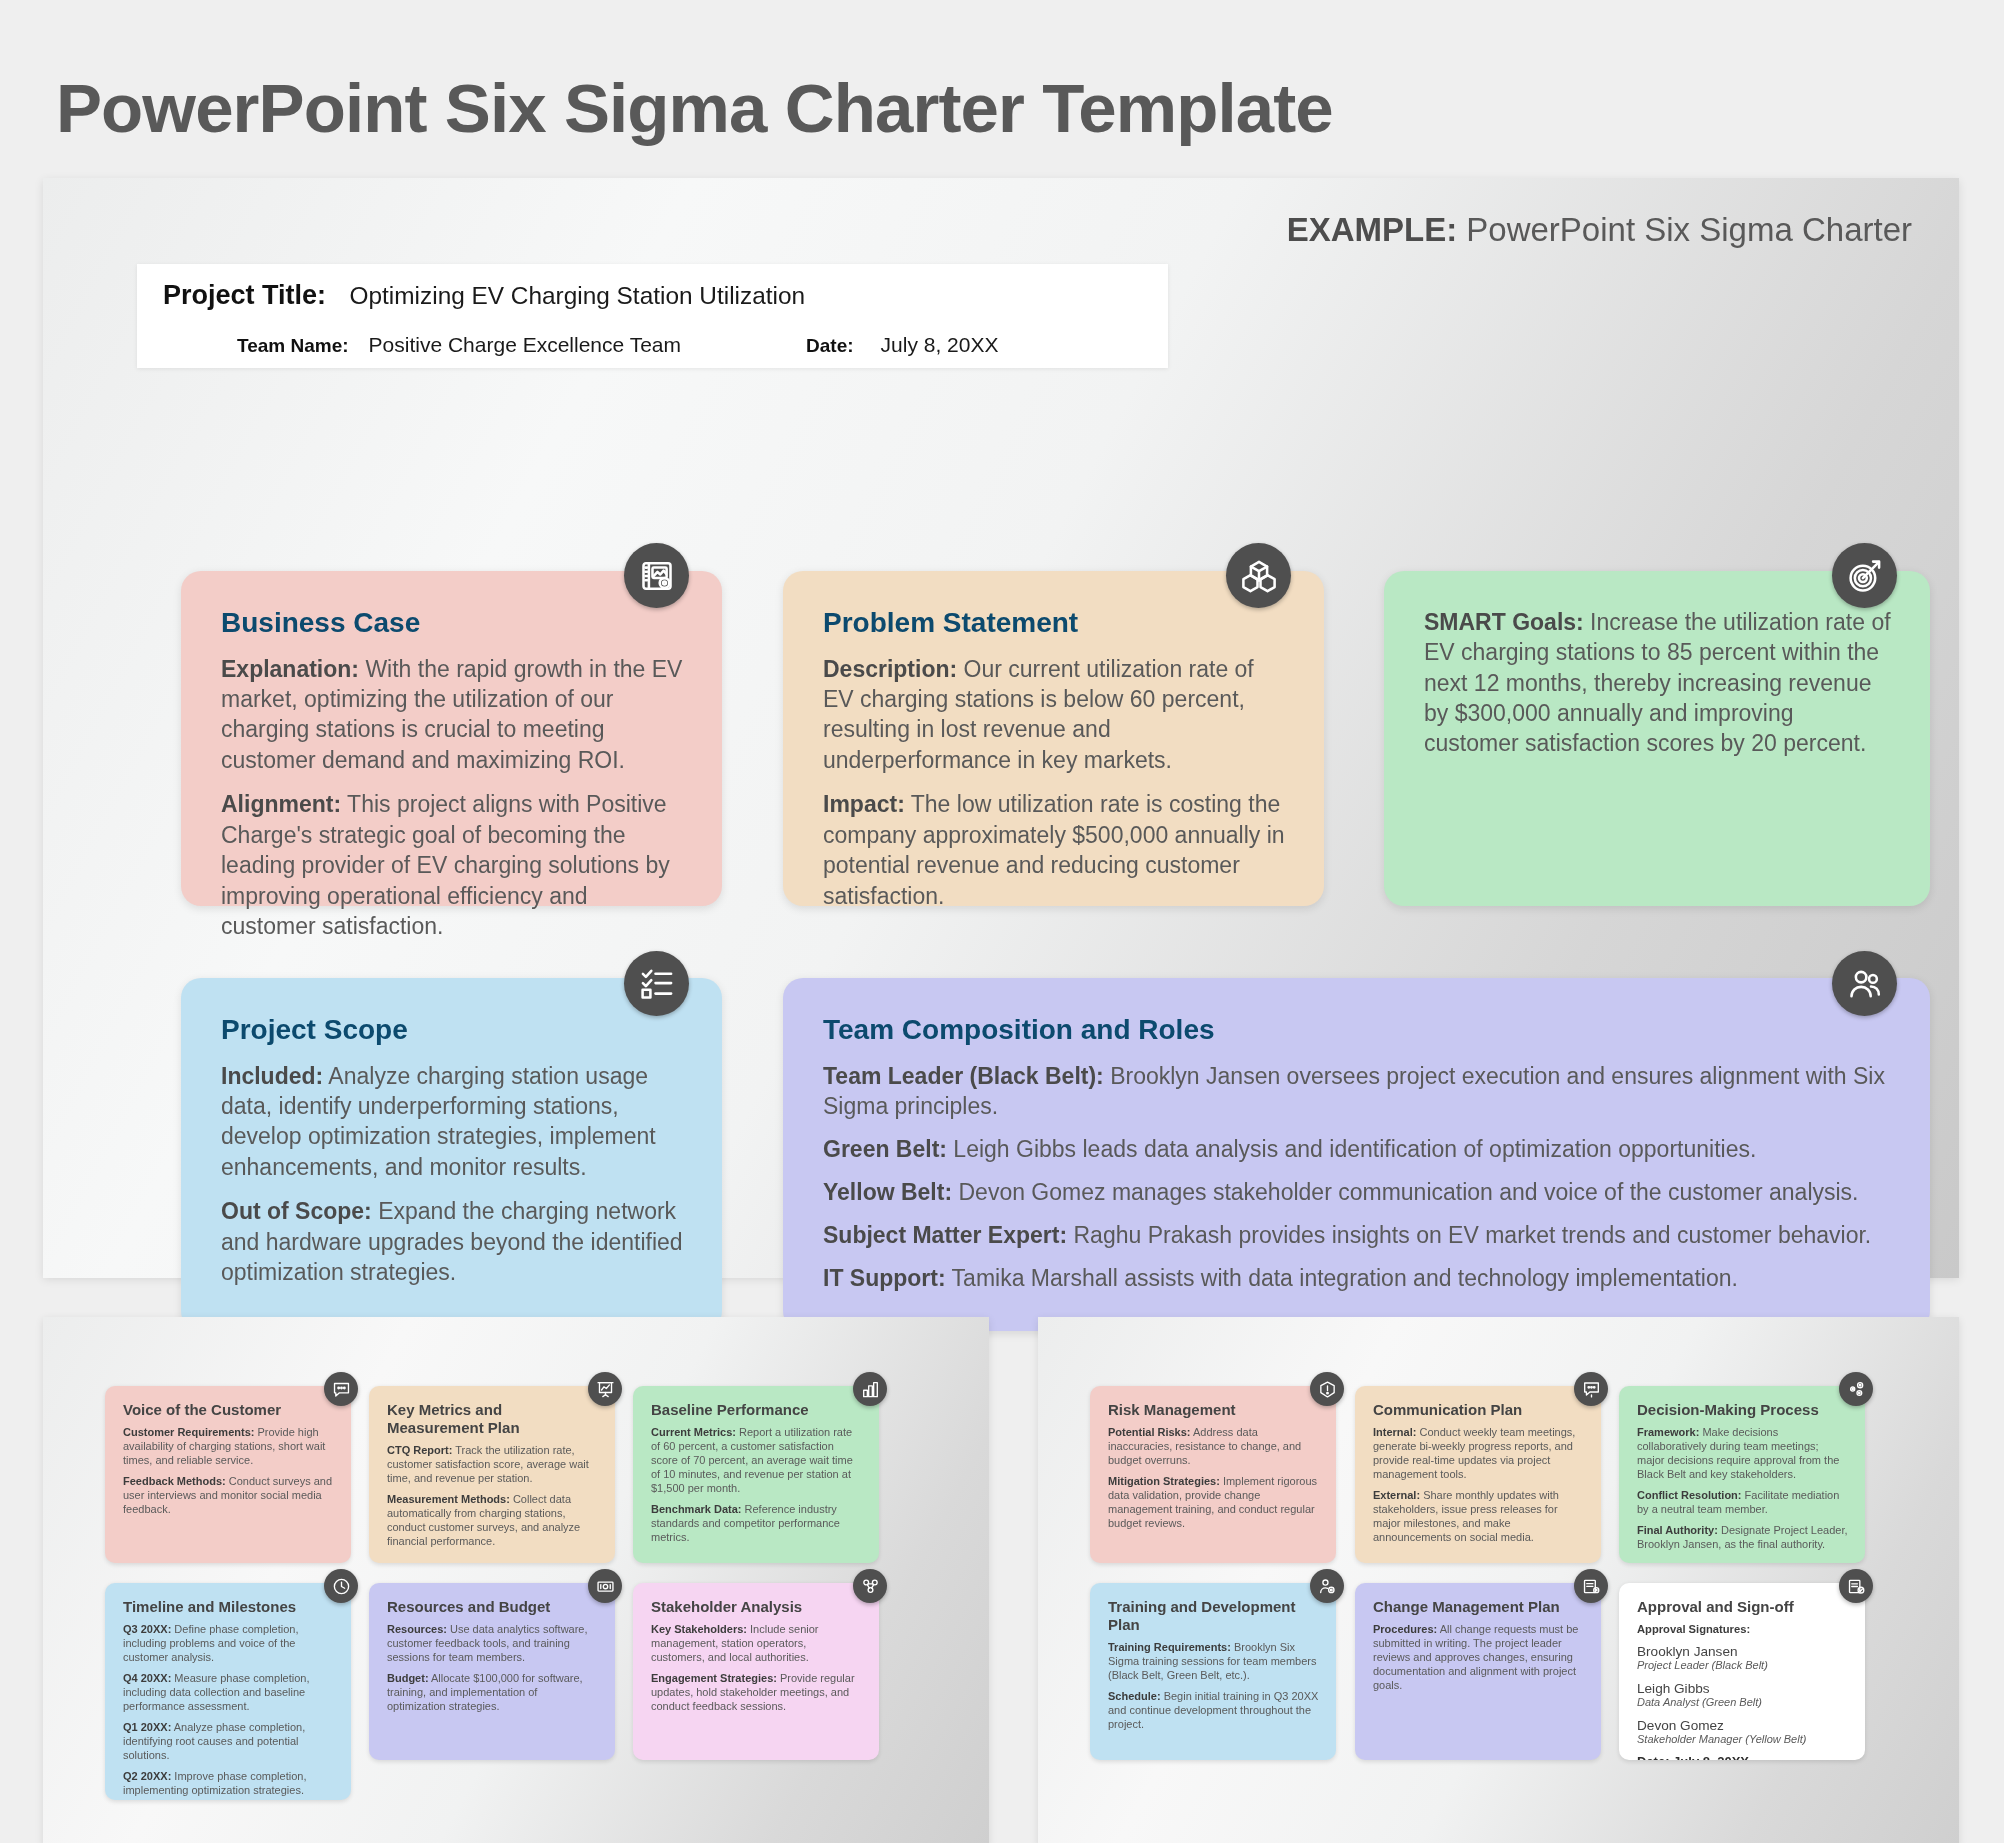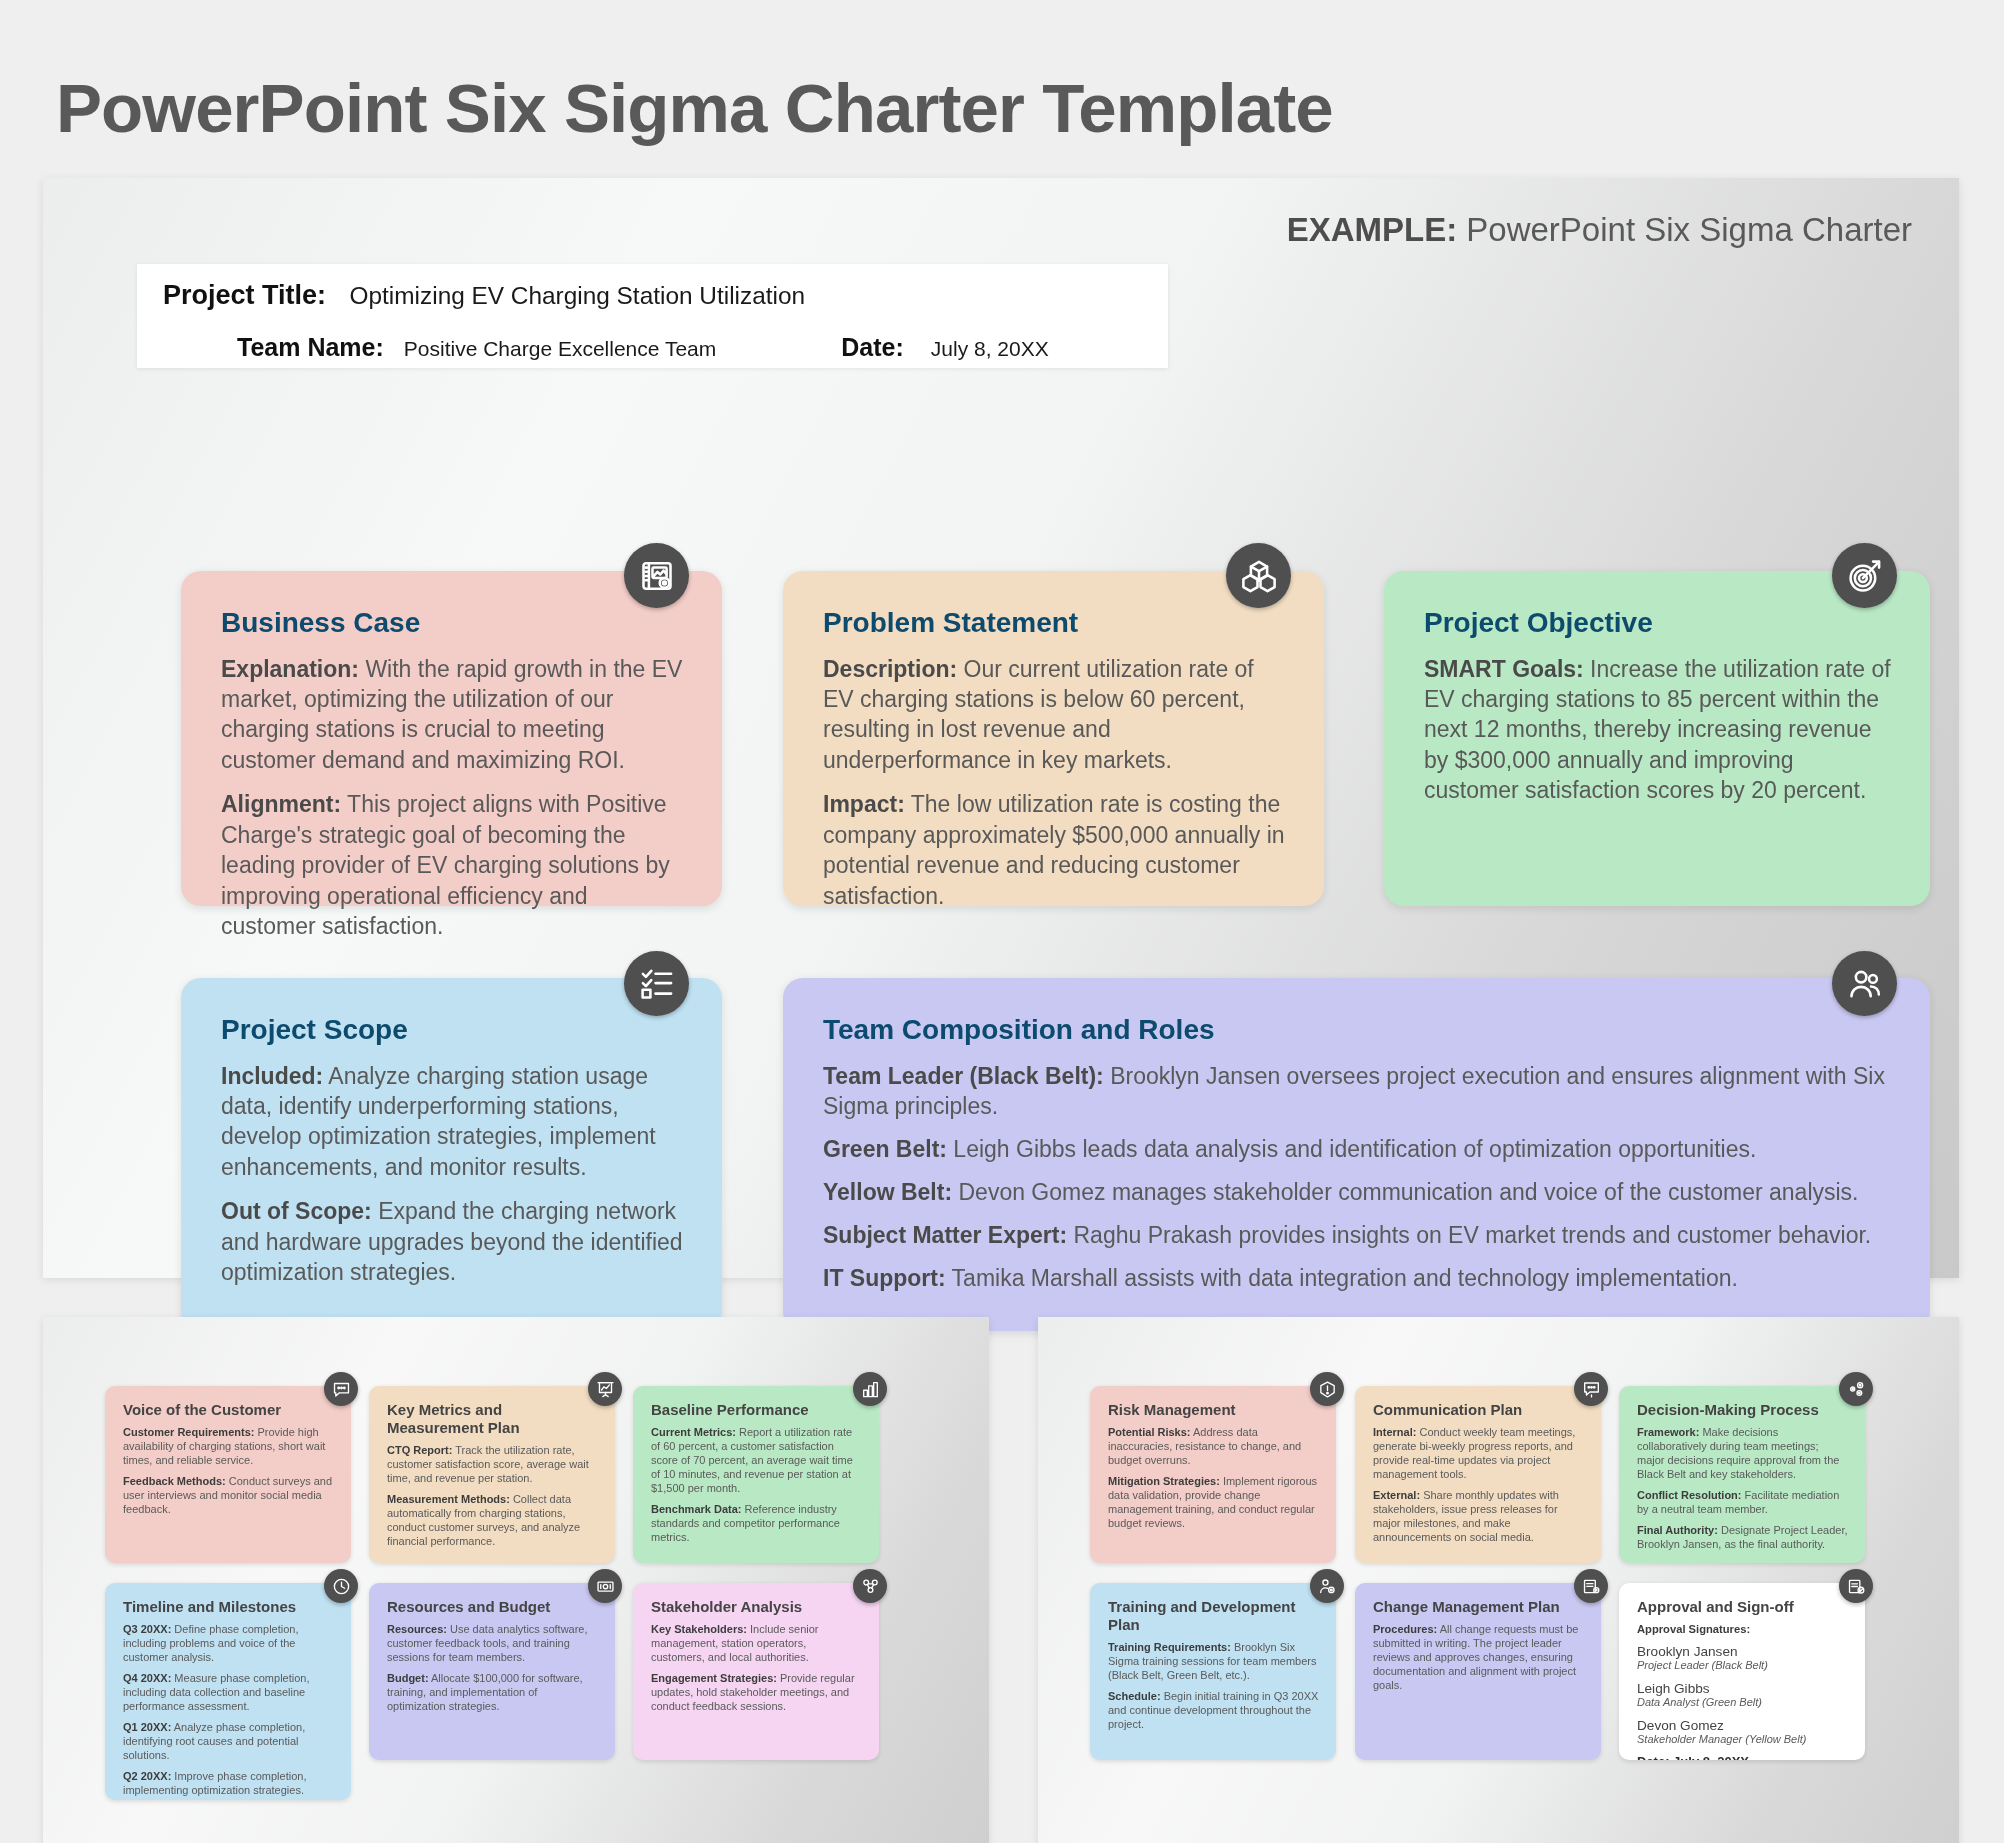--- a/index.html
+++ b/index.html
@@ -34,21 +34,21 @@
   
   .title-block {
     position: absolute; left: 94px; top: 86px;
     width: 1031px; height: 104px; background: #ffffff;
     box-shadow: 0 0.9px 4.5px rgba(0,0,0,.08);
   }
   .tb-row1 { position:absolute; left:26px; top:16.3px; display:flex; align-items:baseline; }
   .tb-lbl-big { font-size: 27px; font-weight: 700; color: #111; margin-right: 23.5px; }
   .tb-val-big { font-size: 24.4px; color: #1a1a1a; }
   .tb-row2 { position:absolute; left:100px; top:69px; display:flex; align-items:baseline; }
-  .tb-lbl { font-size: 25px; font-weight: 700; color: #111; }
+  .tb-lbl { font-size: 19px; font-weight: 700; color: #111; }
   .tb-val { font-size: 21px; color: #1a1a1a; }
   .tb-gap1 { width: 20px; } .tb-gap2 { width: 125px; } .tb-gap3 { width: 27px; }
 
   
   .card { position: absolute; border-radius: 20px; padding: 36px 36px 23.5px 40px;
           box-shadow: 0 2.7px 8.1px rgba(0,0,0,.10); }
   .card h3 { font-size: 28px; font-weight: 700; color: #0c4a6e; margin-bottom: 14.5px; }
   .card p { font-size: 23px; line-height: 1.32; color: #595959; margin-bottom: 14.5px; }
   .card p b { font-weight: 700; color: #4a4a4a; }
 
@@ -157,21 +157,20 @@
       <svg viewBox="0 0 24 24">
           <polygon points="12,2.6 17.4,5.7 17.4,11.8 12,14.9 6.6,11.8 6.6,5.7"></polygon>
           <polyline points="6.6,5.7 12,8.8 17.4,5.7"></polyline>
           <line x1="12" y1="8.8" x2="12" y2="14.9"></line>
           <polygon points="6.3,11.4 11,14.1 11,19.4 6.3,22.1 1.6,19.4 1.6,14.1"></polygon>
           <polygon points="17.7,11.4 22.4,14.1 22.4,19.4 17.7,22.1 13,19.4 13,14.1"></polygon>
         </svg>
     </div>
 
     <div class="card c-green" id="card-object">
-      <h3>Project Objective</h3>
       <p><b>SMART Goals:</b><span> Increase the utilization rate of EV charging stations to 85 percent within the next 12 months, thereby increasing revenue by $300,000 annually and improving customer satisfaction scores by 20 percent.</span></p>
     </div>
     <div class="badge badge-lg" style="left:1789px;top:365px">
       <svg viewBox="0 0 24 24">
           <circle cx="10.6" cy="13.4" r="8.2"></circle>
           <circle cx="10.6" cy="13.4" r="5.4"></circle>
           <circle cx="10.6" cy="13.4" r="2.6"></circle>
           <line x1="10.6" y1="13.4" x2="21.2" y2="2.8"></line>
           <polyline points="17.4,2.4 21.4,2.4 21.4,6.4"></polyline>
         </svg>

